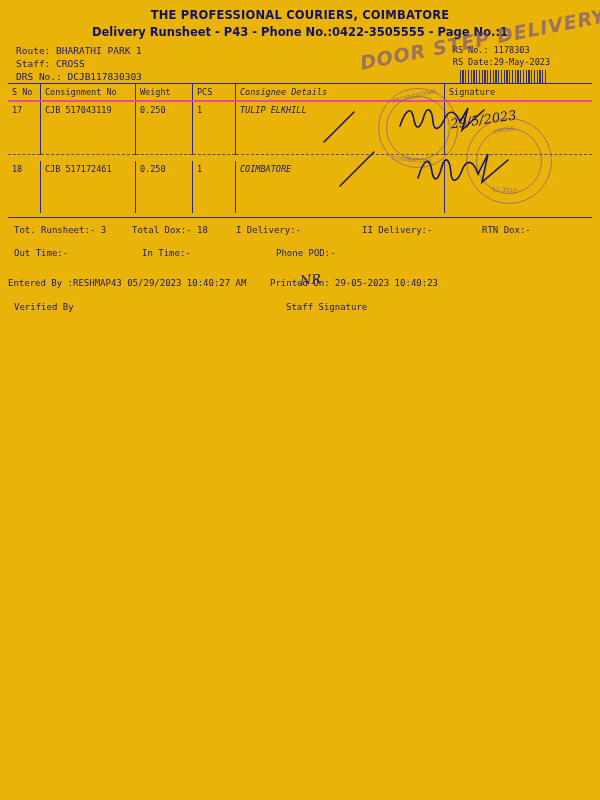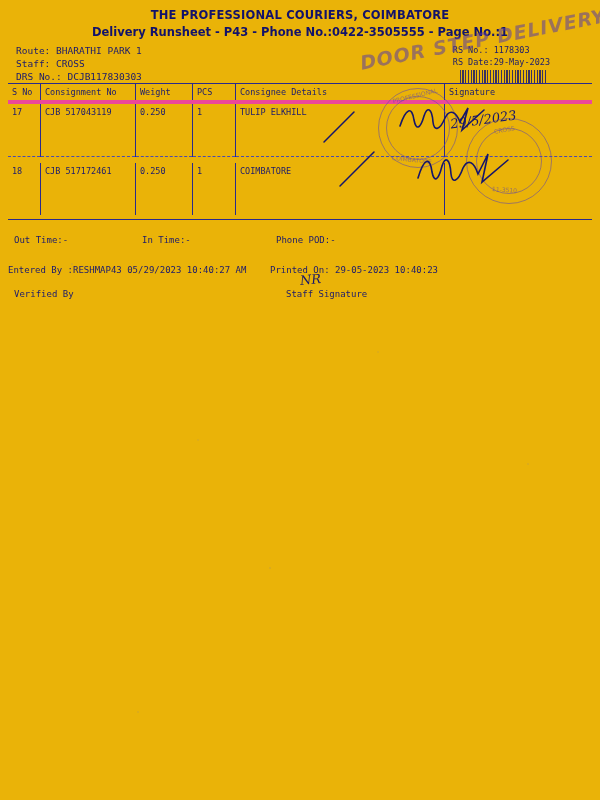--- a/index.html
+++ b/index.html
@@ -96,28 +96,28 @@
     overflow: hidden;
   }
   table.runsheet th {
     font-weight: normal;
   }
   table.runsheet tr th:last-child,
   table.runsheet tr td:last-child {
     border-right: 0;
   }
   .thead-row th {
-    border-bottom: 4px solid #ec4899;
+    border-bottom: 2px solid #ec4899;
     border-top: 1px solid #2a2a8c;
   }
   .c-sno   { width: 24px; }
   .c-con   { width: 86px; }
   .c-wt    { width: 48px; }
   .c-pcs   { width: 34px; }
-  .c-cons  { width: 200px; }
+  .c-cons  { width: 200px; font-style: italic; }
   .c-sign  { width: auto; }
   .row-tall td { height: 46px; }
   .dashed-sep td {
     border-right: 0;
     border-top: 1px dashed #4a4ab0;
     padding: 0;
     height: 0;
     font-size: 0;
     line-height: 0;
   }
@@ -254,20 +254,27 @@
           <td class="c-pcs">1</td>
           <td class="c-cons">COIMBATORE</td>
           <td class="c-sign"></td>
         </tr>
       </tbody>
     </table>
 
     <hr class="hr">
 
     <div class="totals">
+      <div class="row">
+        <span style="left:0px">Tot. Runsheet:- 3</span>
+        <span style="left:118px">Total Dox:-  18</span>
+        <span style="left:222px">I Delivery:-</span>
+        <span style="left:348px">II Delivery:-</span>
+        <span style="left:468px">RTN Dox:-</span>
+      </div>
       <div class="row" style="margin-top:8px">
         <span style="left:0px">Out Time:-</span>
         <span style="left:128px">In Time:-</span>
         <span style="left:262px">Phone POD:-</span>
       </div>
     </div>
 
     <div class="footer" style="height:56px">
       <span class="abs" style="left:0; top:14px">Entered By :RESHMAP43 05/29/2023 10:40:27 AM</span>
       <span class="abs" style="left:262px; top:14px">Printed On: 29-05-2023 10:40:23</span>

